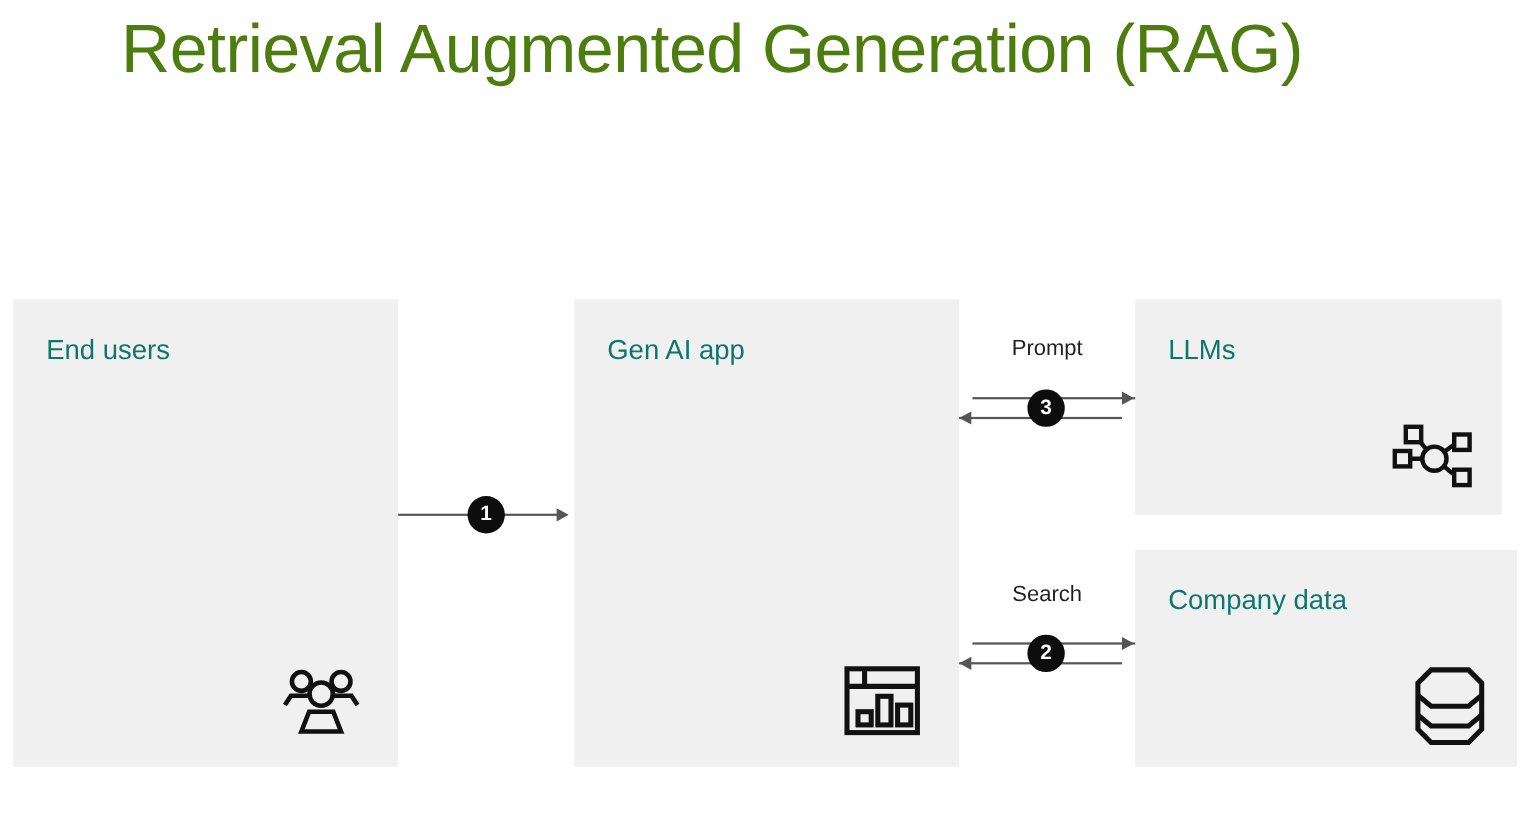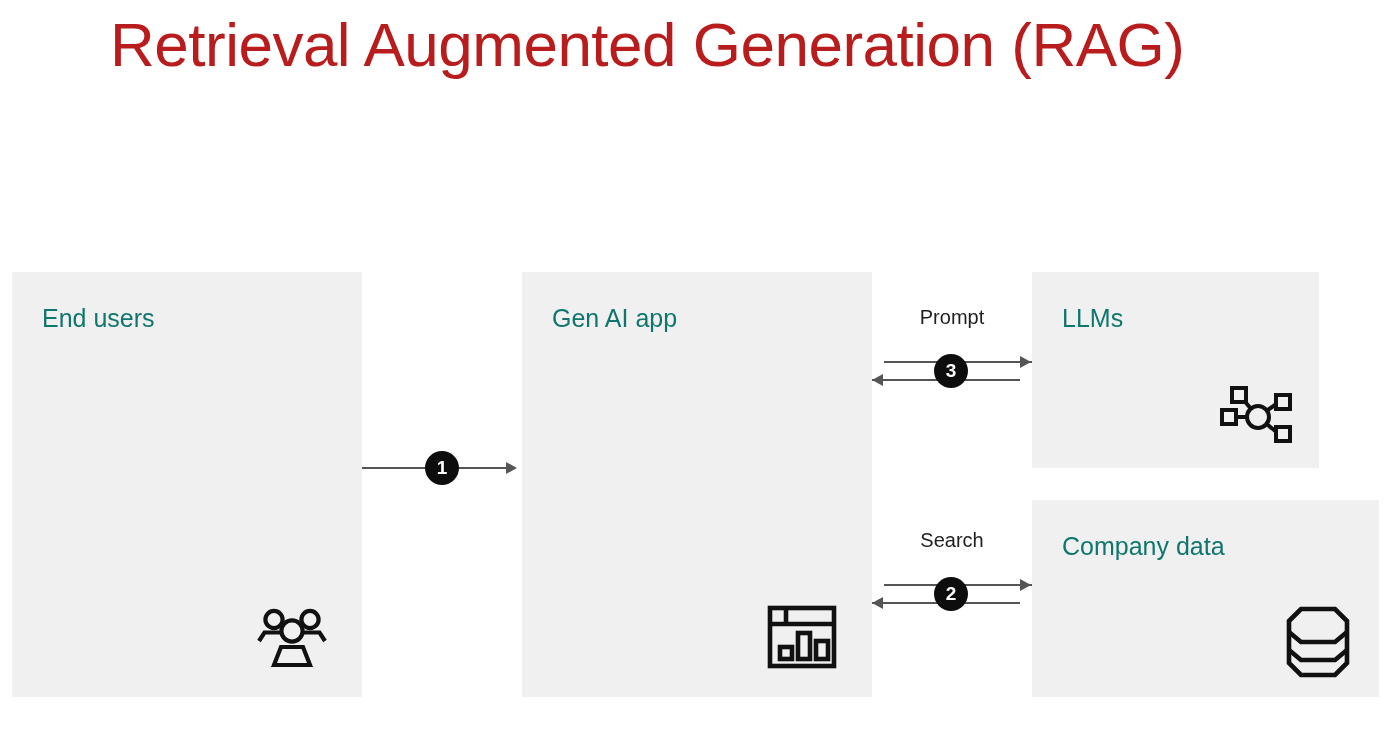--- a/index.html
+++ b/index.html
@@ -18,21 +18,21 @@
 
   
   #diagram-title {
     position: absolute;
     left: 110px;
     top: 8px;
     font-size: 62px;
     font-weight: 400;
     letter-spacing: -0.5px;
     line-height: 1.2;
-    color: #b91c1c;
+    color: #4d7c0f;
     white-space: nowrap;
   }
 
   
   .panel {
     position: absolute;
     background: #f0f0f0;
   }
   .panel-label {
     position: absolute;
@@ -46,21 +46,21 @@
   .panel-icon {
     position: absolute;
     right: 34px;
     bottom: 24px;
     width: 72px;
     height: 72px;
   }
 
   #panel-end-users  { left: 12px;   top: 272px; width: 350px; height: 425px; }
   #panel-gen-ai-app { left: 522px;  top: 272px; width: 350px; height: 425px; }
-  #panel-llms       { left: 1032px; top: 272px; width: 287px; height: 196px; }
+  #panel-llms       { left: 1032px; top: 272px; width: 333px; height: 196px; }
   #panel-company-data { left: 1032px; top: 500px; width: 347px; height: 197px; }
 
   #panel-llms .panel-icon { right: 22px; bottom: 18px; width: 78px; height: 66px; }
   #panel-company-data .panel-icon { right: 26px; bottom: 18px; width: 70px; height: 74px; }
 
   
   .flow {
     position: absolute;
   }
   .arrow-line {

